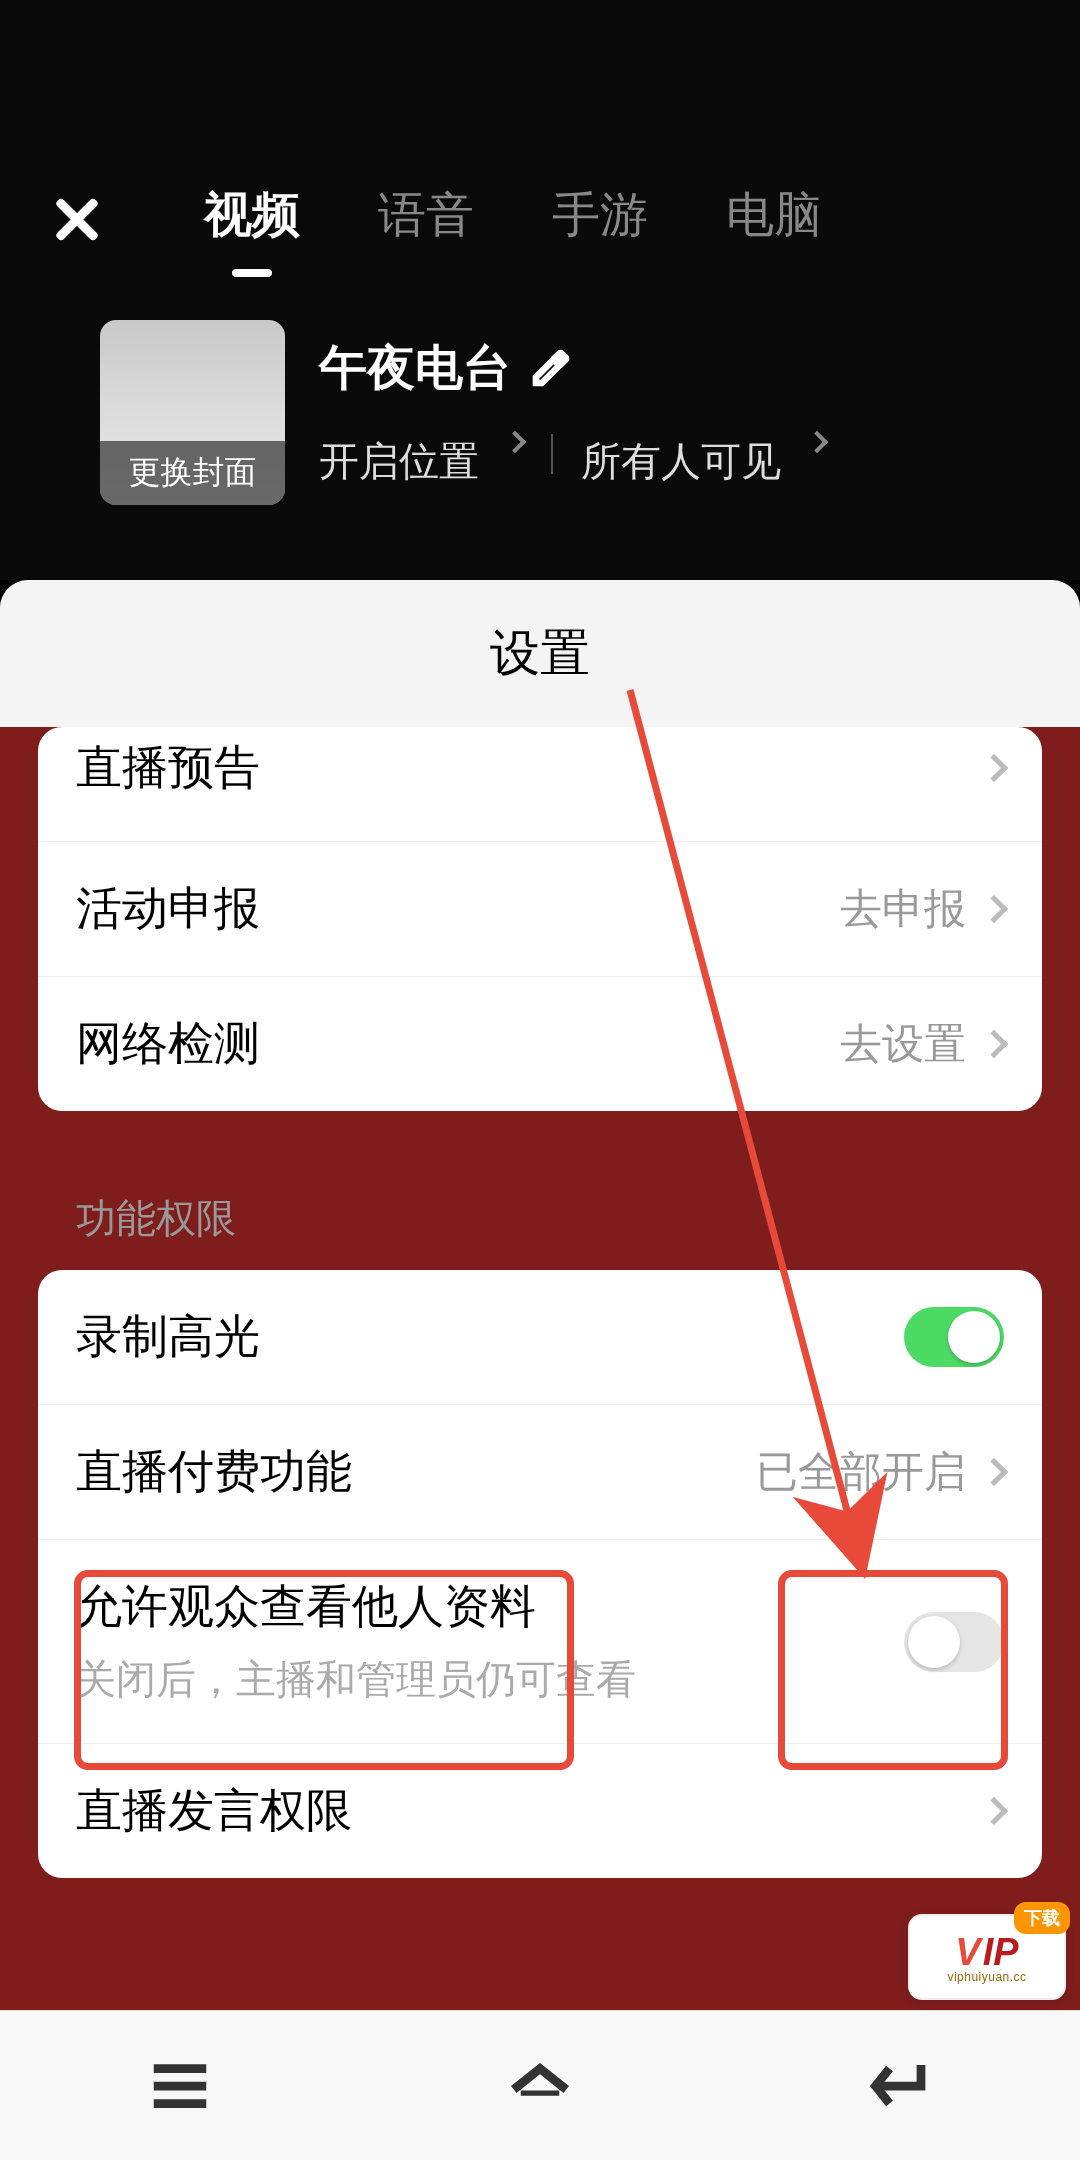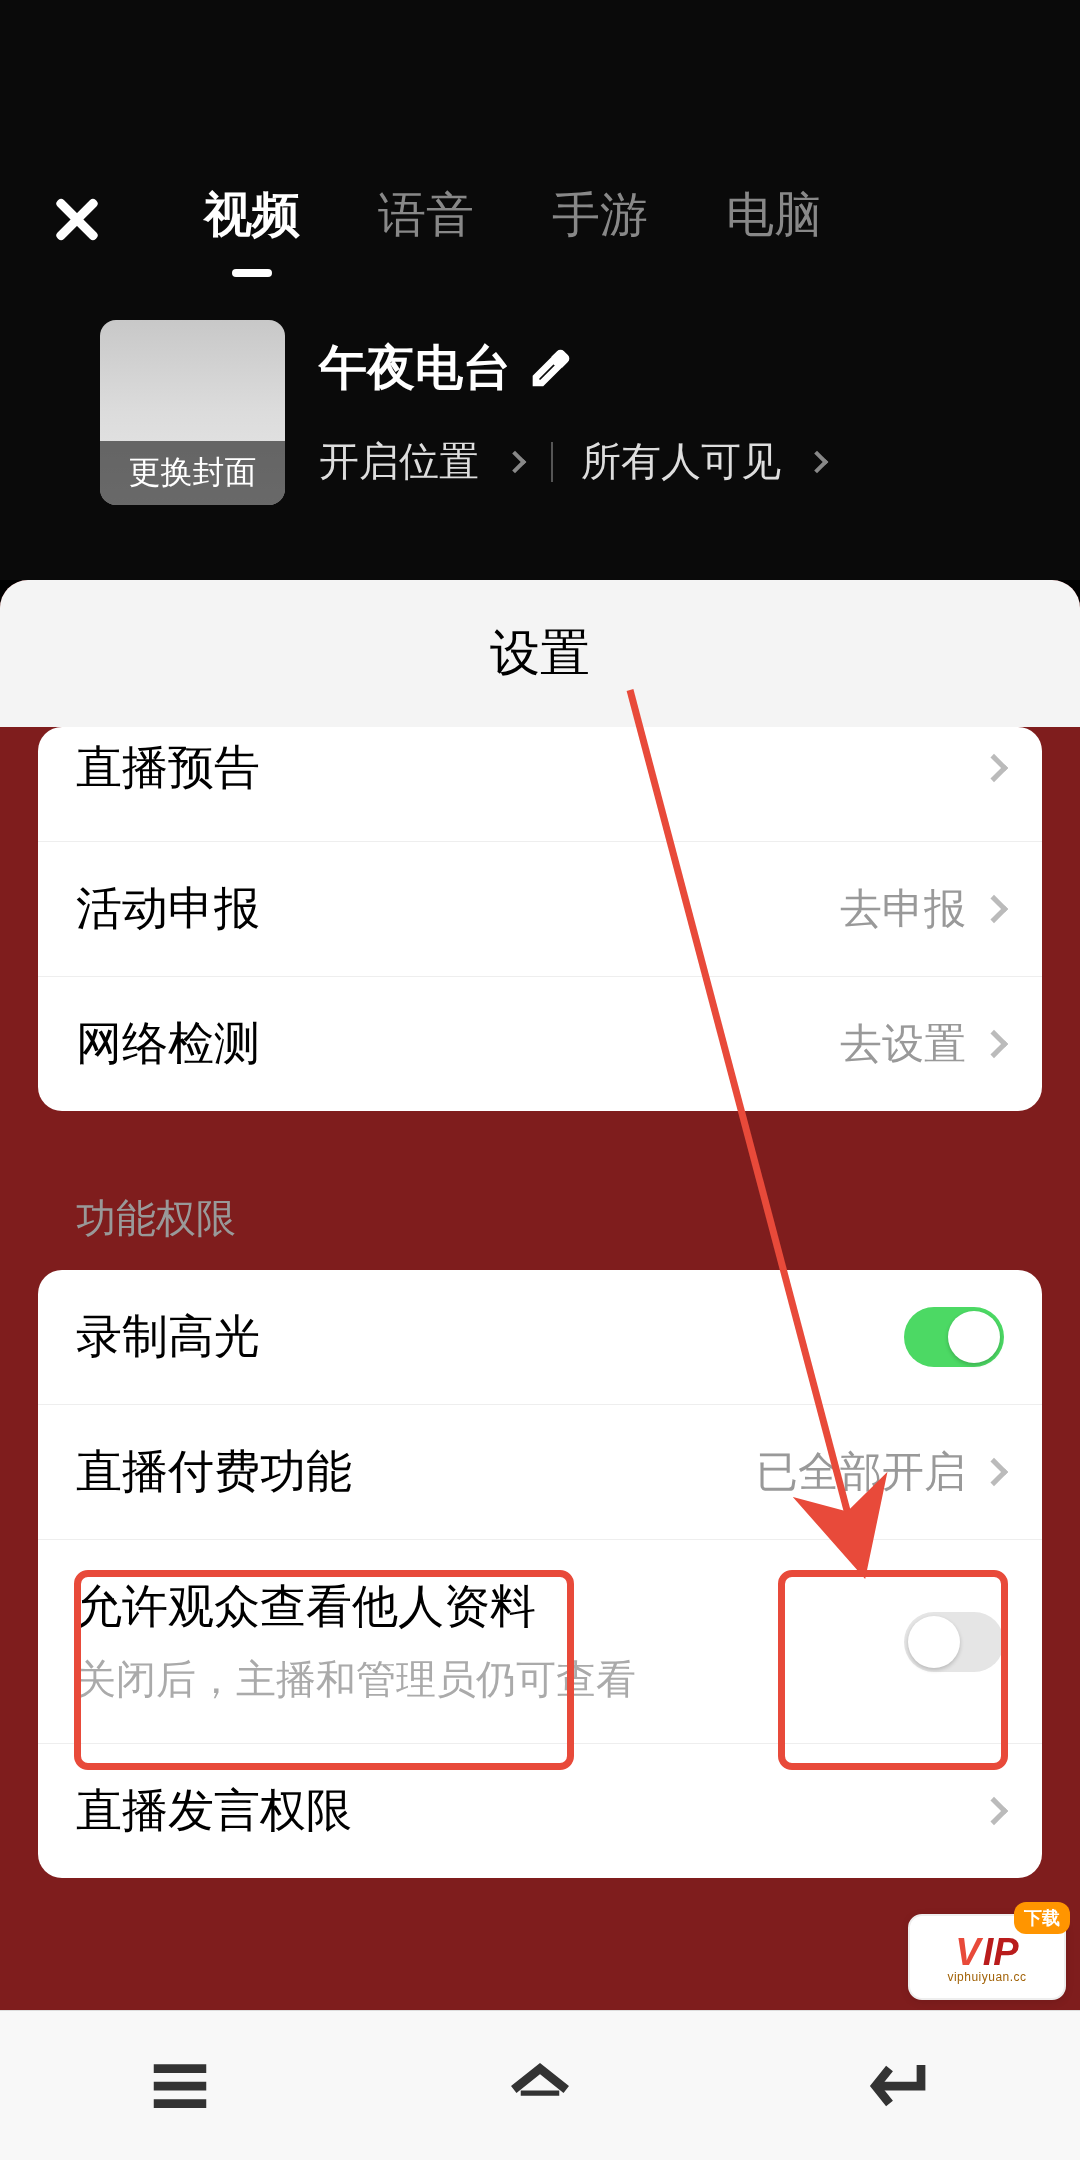--- a/index.html
+++ b/index.html
@@ -89,21 +89,20 @@
   }
   .title-text { font-size: 48px; font-weight: 600; color: #fff; }
   .edit-icon {
     width: 40px; height: 40px;
     fill: none;
     stroke: #fff;
     stroke-width: 4;
   }
   .meta-line {
     display: flex;
-    align-items: center;
     gap: 28px;
     font-size: 40px;
     color: #ddd;
   }
   .vbar { width: 2px; height: 40px; background: #555; }
   .chev-sm {
     width: 16px; height: 16px;
     border-top: 4px solid #888;
     border-right: 4px solid #888;
     transform: rotate(45deg);

